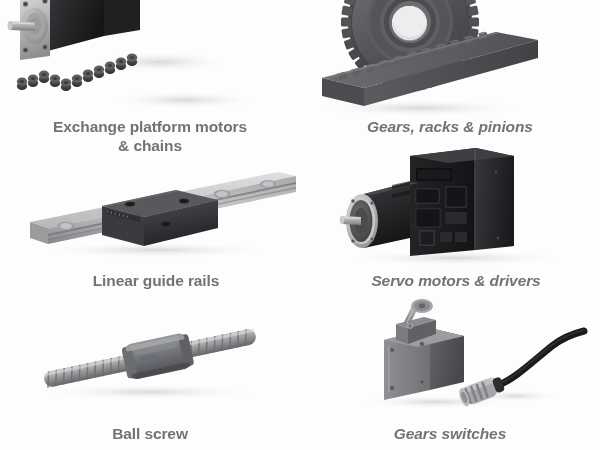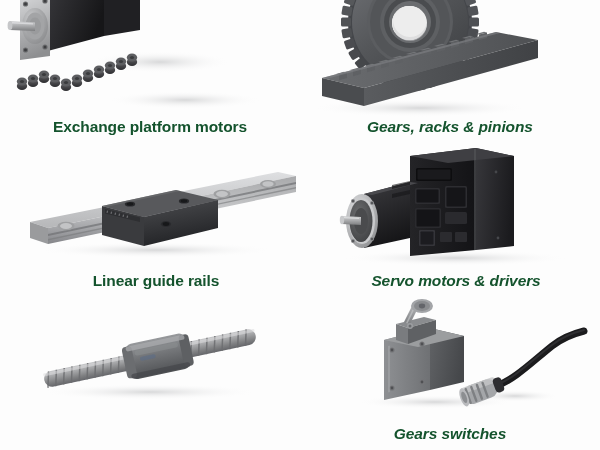--- a/index.html
+++ b/index.html
@@ -41,21 +41,21 @@
     width: 300px;
     height: 118px;
     overflow: visible;
   }
 
   .caption {
     position: absolute;
     left: 0;
     width: 300px;
     text-align: center;
-    color: #14532d;
+    color: #737373;
     font-weight: bold;
     font-size: 15.5px;
     line-height: 18.5px;
     letter-spacing: -0.1px;
   }
   .cell.r0 .caption { top: 118px; }
   .cell.r1 .caption { top: 122px; }
   .cell.r2 .caption { top: 125px; }
 
   svg { display: block; overflow: visible; }
@@ -187,20 +187,21 @@
                 <ellipse cx="0" cy="0" rx="5.2" ry="4" fill="url(#rollerG)"></ellipse>
                 <ellipse cx="0" cy="-4.5" rx="5.2" ry="4" fill="#5d5e61"></ellipse>
                 <ellipse cx="0" cy="-4.5" rx="2.1" ry="1.6" fill="#3a3b3d"></ellipse>
               </g>
           </g>
         </g>
       </svg>
     </div>
     <div class="caption">
       <div>Exchange platform motors</div>
+      <div>&amp; chains</div>
     </div>
   </div>
 
   <div class="cell r0 c1">
     <div class="figure">
       <svg width="300" height="118" viewBox="0 0 300 118">
         <defs>
           <linearGradient id="gearFace" x1="0.1" y1="0" x2="0.9" y2="1">
             <stop offset="0" stop-color="#6e7074"></stop>
             <stop offset="0.45" stop-color="#55575a"></stop>
@@ -594,20 +595,23 @@
             <rect x="124" y="42" width="10" height="32" rx="4" fill="#6b6d70"></rect>
             <rect x="182" y="42" width="10" height="32" rx="4" fill="#5e6063"></rect>
             <rect x="128" y="42" width="60" height="5" rx="2.5" fill="#a9abae" opacity="0.75"></rect>
             <rect x="136" y="48" width="44" height="5" rx="2.5" fill="#8b8d90" opacity="0.6"></rect>
             <rect x="140" y="55" width="16" height="4" rx="2" fill="#5a6b88" opacity="0.55"></rect>
             <rect x="128" y="70" width="60" height="5" rx="2.5" fill="#44464a" opacity="0.7"></rect>
           </g>
         </g>
       </svg>
     </div>
+    <div class="caption">
+      <div>Ball screw</div>
+    </div>
   </div>
 
   <div class="cell r2 c1">
     <div class="figure">
       <svg width="300" height="118" viewBox="0 0 300 118">
         <defs>
           <linearGradient id="lsFront" x1="0" y1="0" x2="1" y2="0">
             <stop offset="0" stop-color="#8e9093"></stop>
             <stop offset="1" stop-color="#6f7174"></stop>
           </linearGradient>

